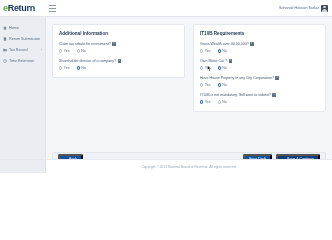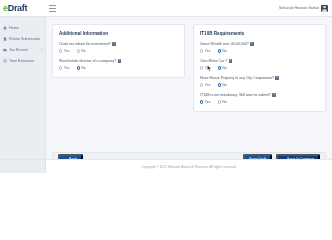--- a/index.html
+++ b/index.html
@@ -147,21 +147,21 @@
   }
 </style>
 </head>
 <body>
 
 <div class="app">
 
   <div class="topbar">
     <div class="brand">
       <span class="b-e">e</span>
-        <span class="b-return">Draft</span>
+        <span class="b-return">Return</span>
     </div>
     <div class="hamburger">
       <i></i>
       <i></i>
       <i></i>
     </div>
     <div class="topbar-spacer"></div>
     <div class="user-area">
       <span class="user-name">Sohanab Hossain Sarkar</span>
       <span class="avatar"></span>

